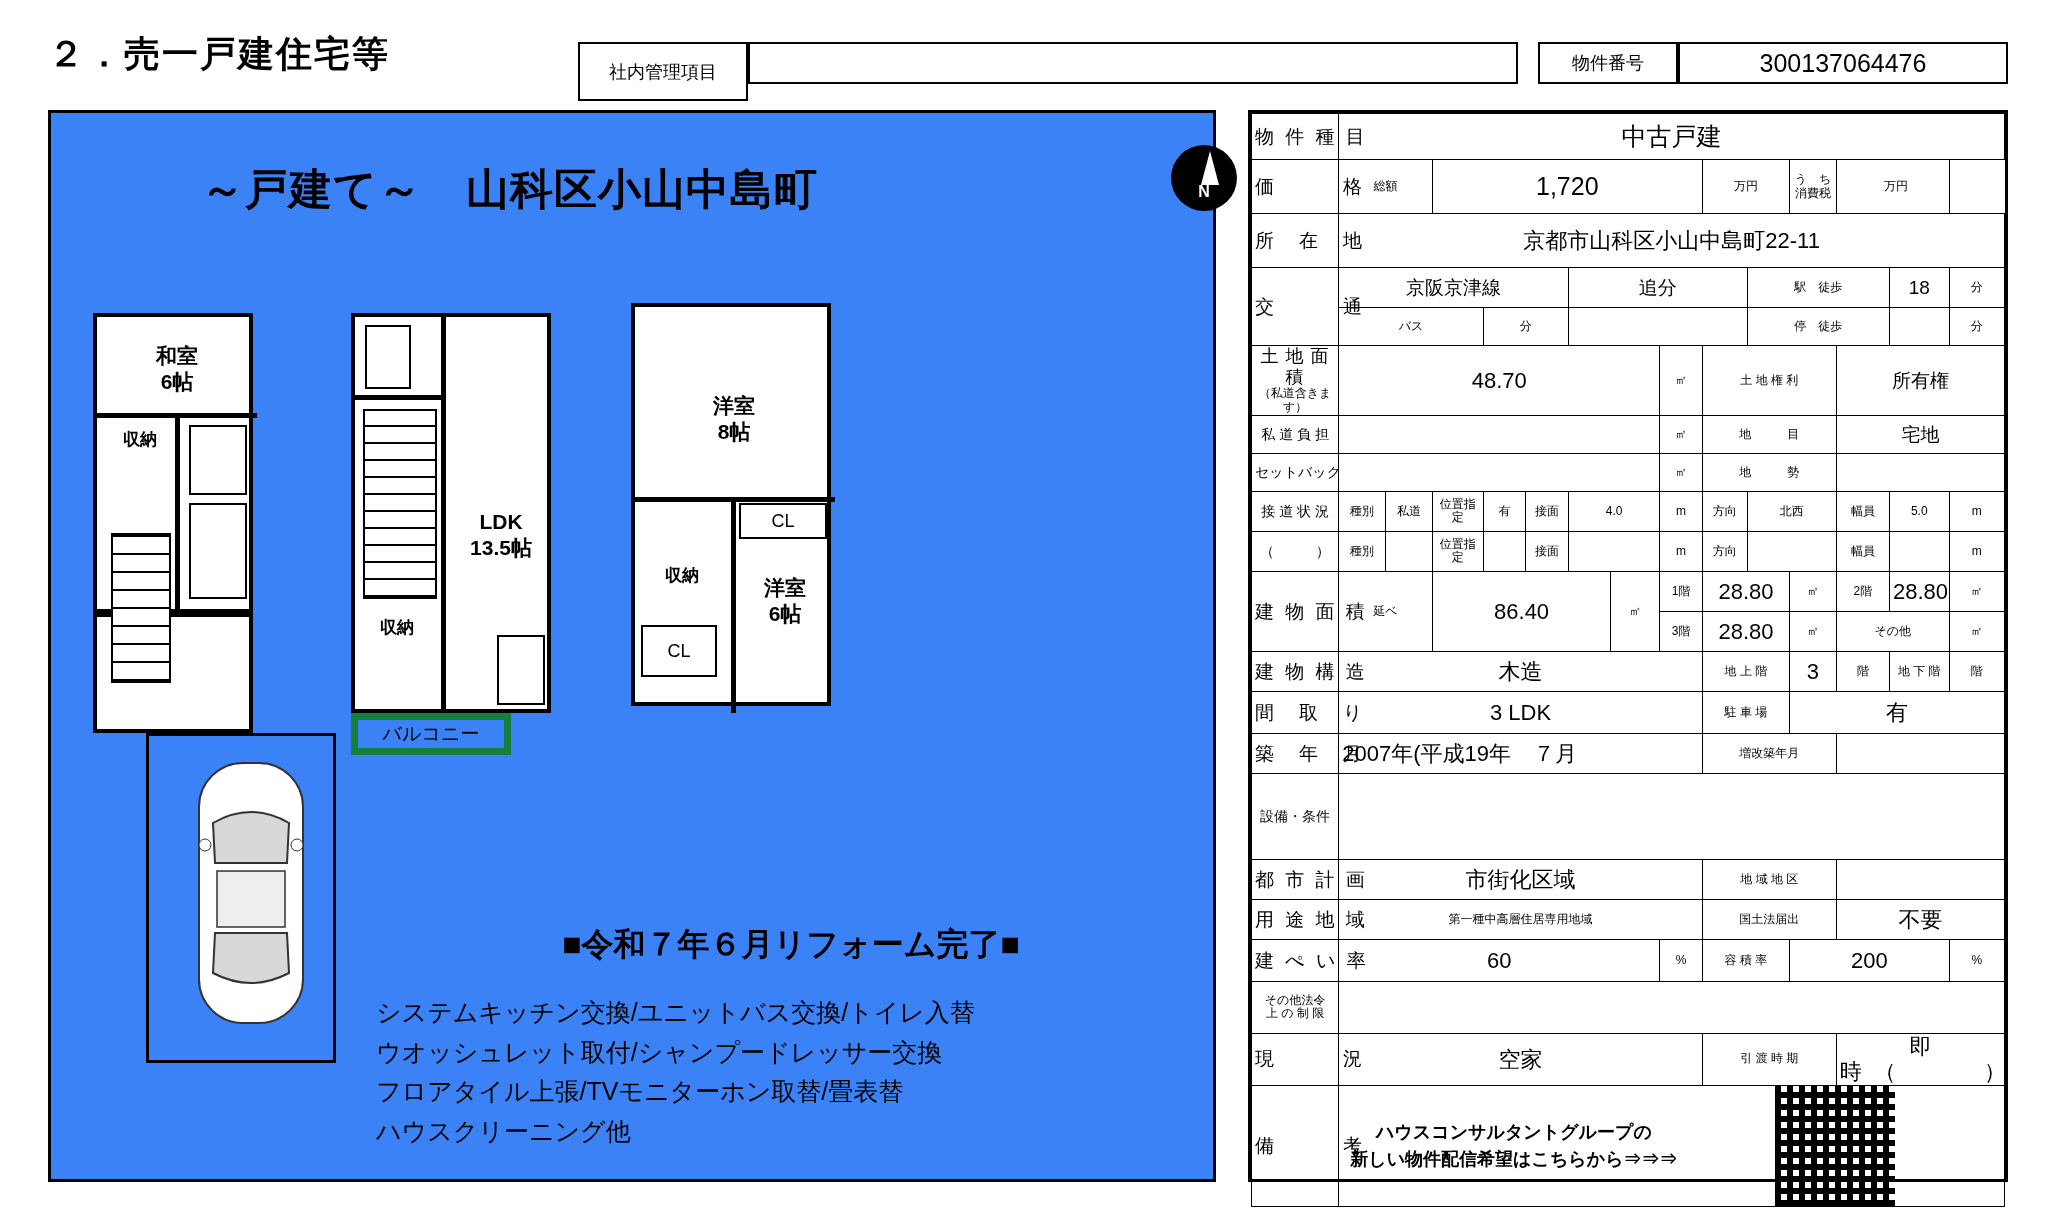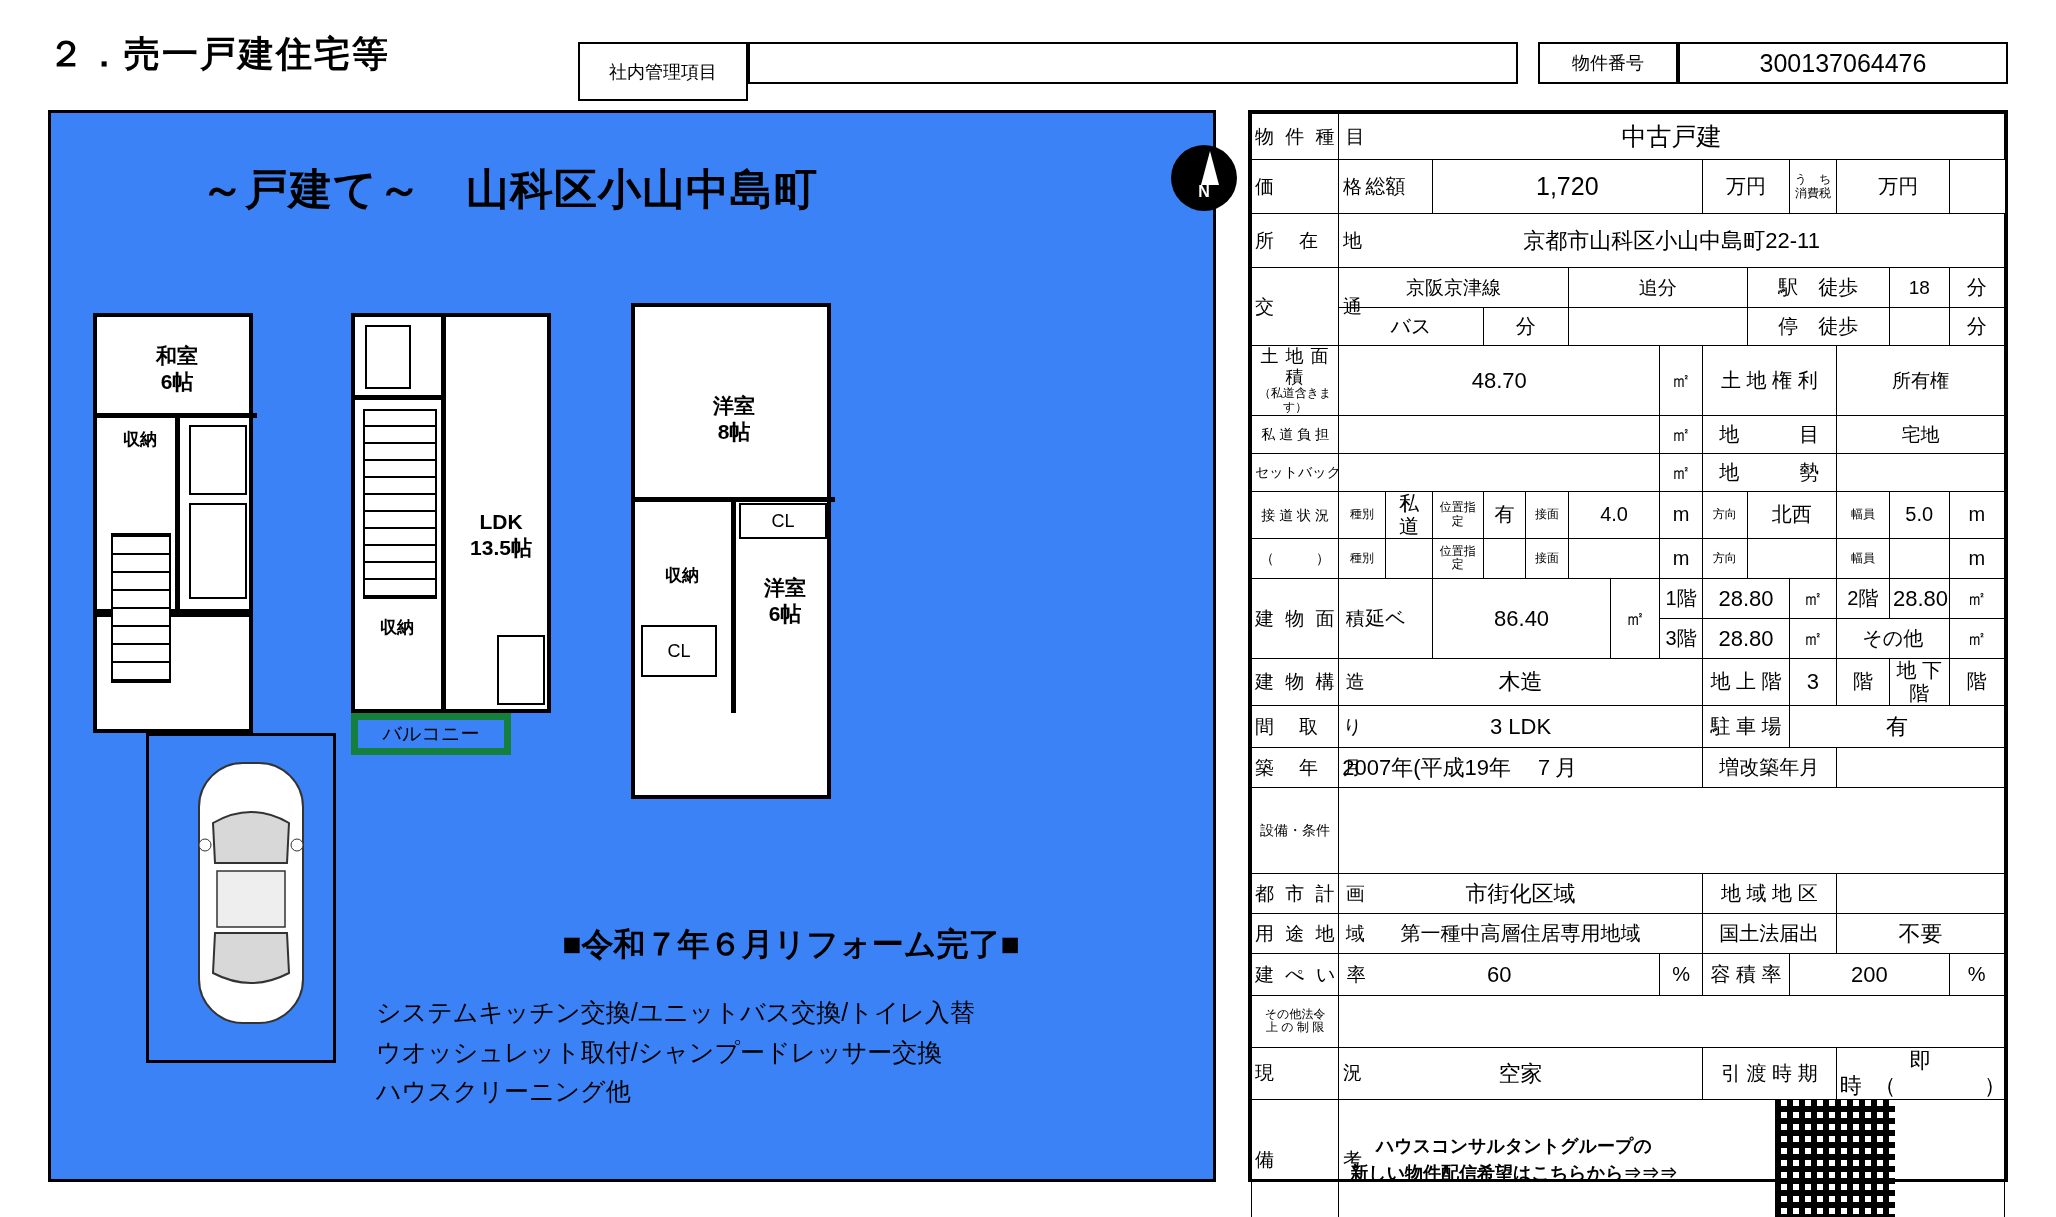--- a/index.html
+++ b/index.html
@@ -83,21 +83,21 @@
     font-size:19px; table-layout:fixed;
   }
   table.spec td {
     border:1.5px solid #000; padding:0 3px; text-align:center; vertical-align:middle;
     line-height:1.15;
   }
   td.lab { font-size:19px; letter-spacing:3px; white-space:nowrap; }
   td.lab2 { font-size:14px; letter-spacing:0px; white-space:nowrap; line-height:1.1; }
   td.big { font-size:25px; }
   td.mid { font-size:22px; }
-  td.sm { font-size:20px; }
+  td.sm { font-size:12px; }
   td.xsm { font-size:12px; line-height:1.05; }
   td.nb-t { border-top:none; }
   .qr {
     width:120px; height:120px; background:
       repeating-linear-gradient(90deg,#000 0 6px,#fff 6px 12px),
       repeating-linear-gradient(0deg,#000 0 6px,#fff 6px 12px);
     background-blend-mode: multiply;
     margin:0 auto;
   }
   .remark-txt { font-size:18px; font-weight:bold; line-height:1.5; }
@@ -157,41 +157,42 @@
       <span>LDK</span><br><span>13.5帖</span>
     </div>
     <div class="room-lbl small" style="left:2px; top:300px; width:80px;">収納</div>
     <div style="position:absolute; left:8px; top:92px; width:74px; height:190px;
                 background:repeating-linear-gradient(0deg,#000 0 2px,#fff 2px 17px); border:2px solid #000;"></div>
     <div class="thin" style="left:142px; top:318px; width:48px; height:70px;"></div>
   </div>
   <div style="position:absolute; left:300px; top:600px; width:160px; height:42px; border:7px solid #15803d;
               display:flex; align-items:center; justify-content:center; font-size:19px;">バルコニー</div>
 
-  <div class="plan" style="left:580px; top:190px; width:200px; height:496px;">
+  <div class="plan" style="left:580px; top:190px; width:200px; height:403px;">
     <div class="room-lbl" style="left:34px; top:86px; width:130px;">
       <span>洋室</span><br><span>8帖</span>
     </div>
     <div class="wall" style="left:0; top:190px; width:200px; height:5px;"></div>
     <div class="wall" style="left:96px; top:190px; width:5px; height:216px;"></div>
     <div class="thin" style="left:104px; top:196px; width:88px; height:36px;
                  display:flex; align-items:center; justify-content:center; font-size:18px;">CL</div>
     <div class="room-lbl small" style="left:6px; top:258px; width:82px;">収納</div>
     <div class="room-lbl" style="left:104px; top:268px; width:92px;">
       <span>洋室</span><br><span>6帖</span>
     </div>
     <div class="thin" style="left:6px; top:318px; width:76px; height:52px;
                  display:flex; align-items:center; justify-content:center; font-size:18px;">CL</div>
   </div>
 
 
   <div class="reform">■令和７年６月リフォーム完了■</div>
   <div class="reform-list">
     <div>システムキッチン交換/ユニットバス交換/トイレ入替</div>
     <div>ウオッシュレット取付/シャンプードレッサー交換</div>
+    <div>フロアタイル上張/TVモニターホン取替/畳表替</div>
     <div>ハウスクリーニング他</div>
   </div>
 
 </div>
 
 <div class="rt">
 <table class="spec">
   <colgroup>
     <col style="width:82px">
         <col style="width:44px">

